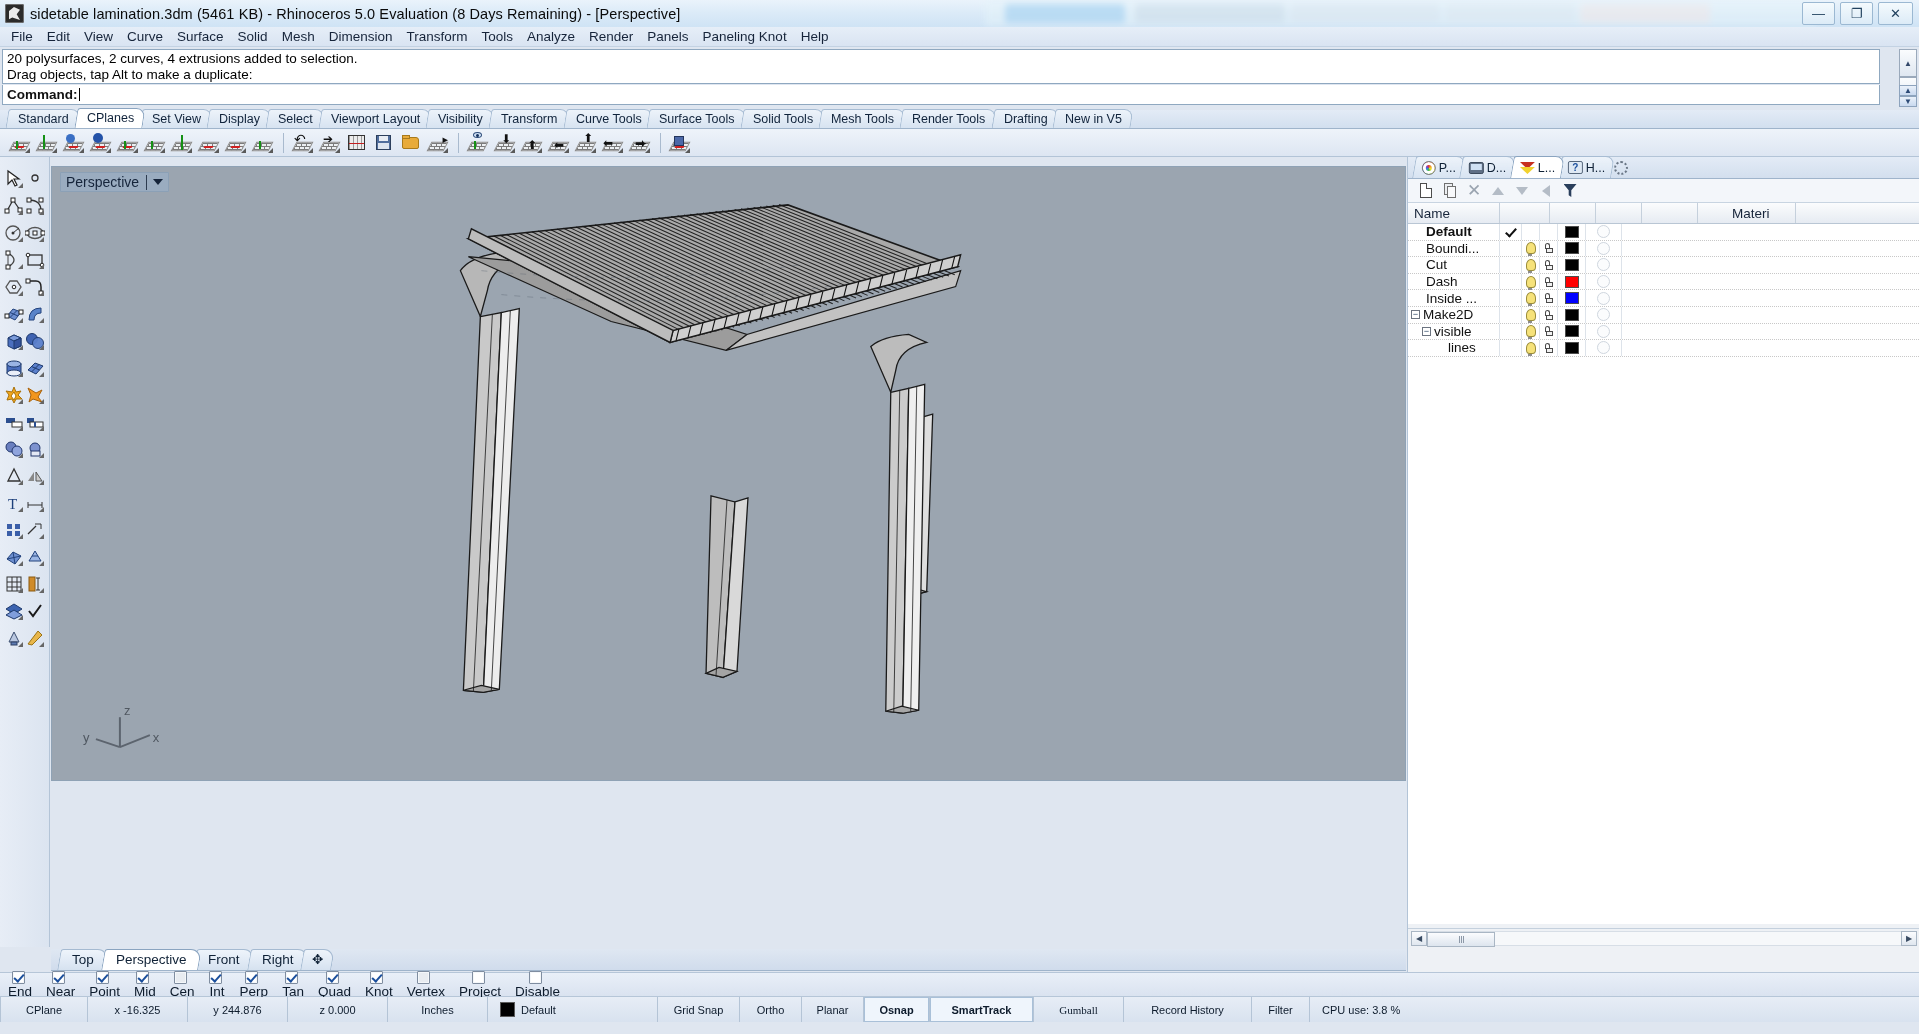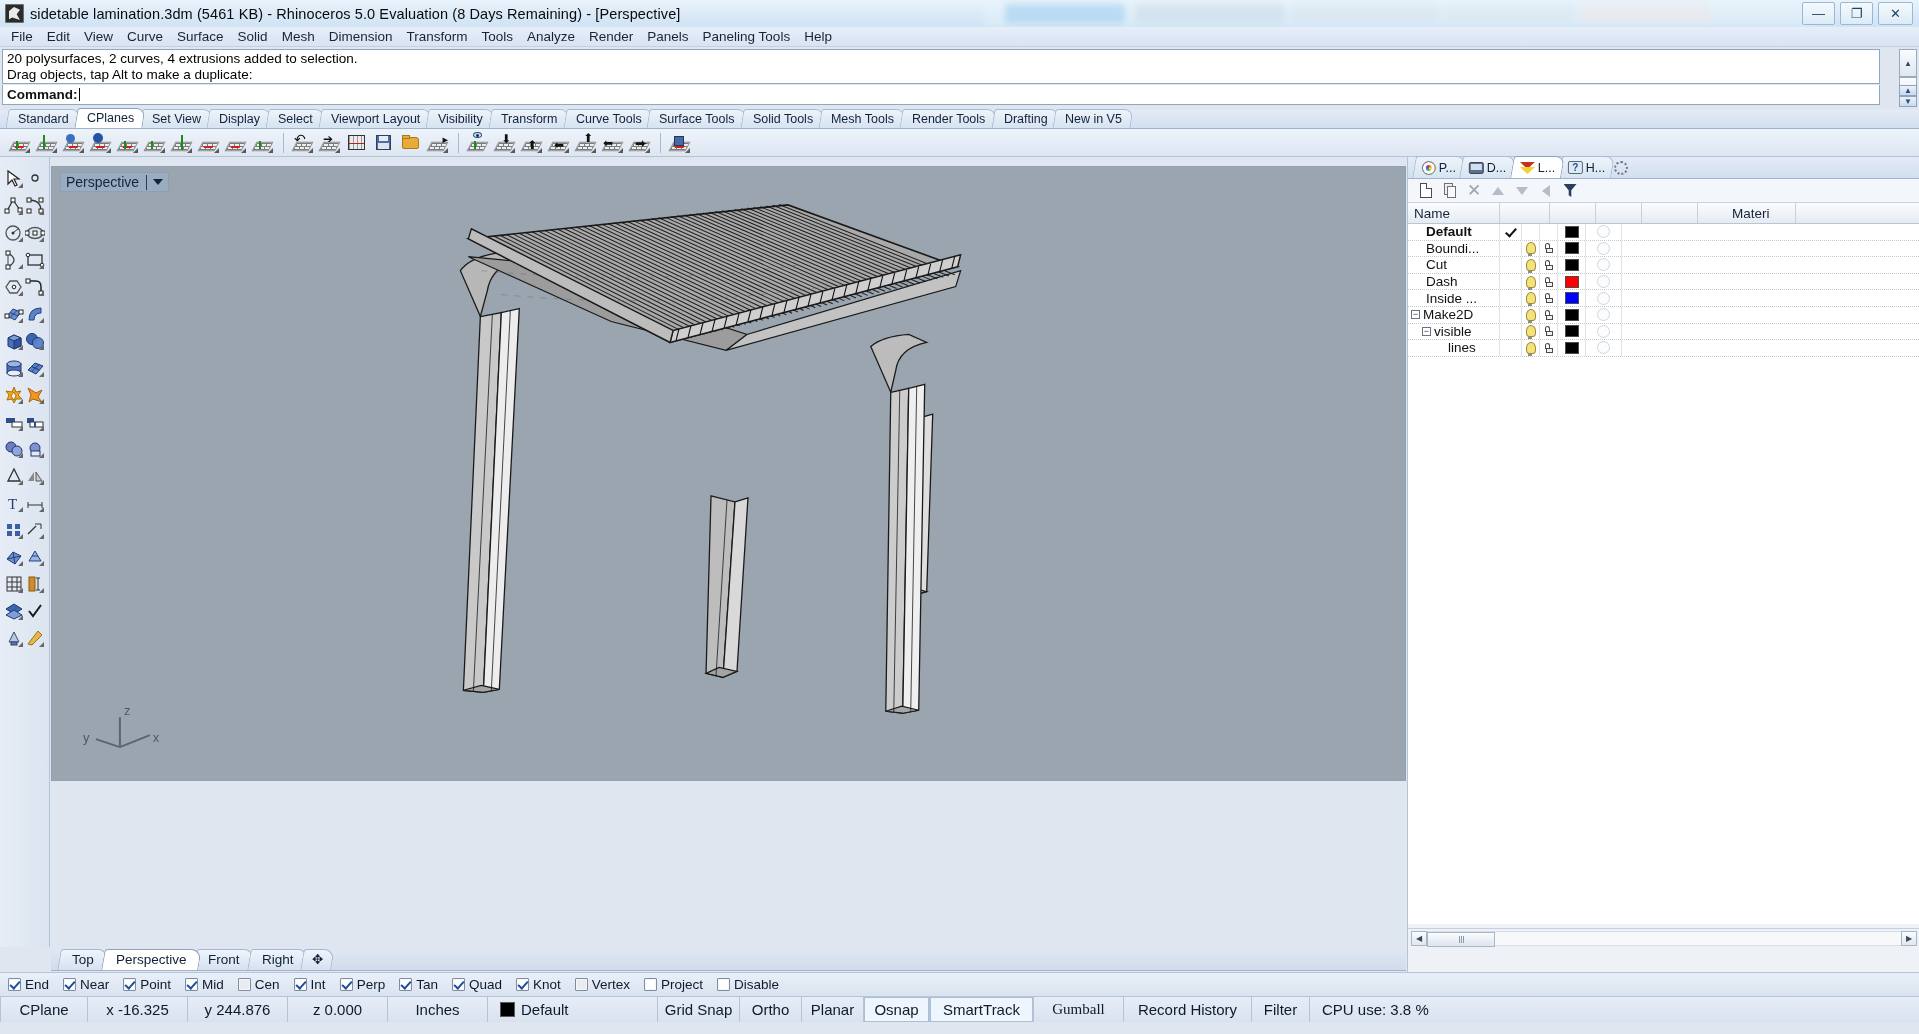--- a/index.html
+++ b/index.html
@@ -181,45 +181,45 @@
   .vtab.active{background:#ffffff;border-color:#8aa4c0;z-index:4;}
   .vtab.plus{padding:0 9px;}
 
   
   .osnapbar{
     position:absolute;left:0;top:972px;width:1919px;height:25px;
     background:linear-gradient(to bottom,#e9eff8,#dae3f0);
     border-top:1px solid #b6c6d8;border-bottom:1px solid #b6c6d8;
     display:flex;align-items:center;padding-left:8px;box-sizing:border-box;
   }
-  .osnap{display:flex;align-items:center;margin-right:14px;font-size:13.5px;color:#0d1b2c;}
+  .osnap{display:flex;align-items:center;margin-right:14px;font-size:13.5px;color:#0d1b2c;flex-direction:column;}
   .chk{
     width:13px;height:13px;border:1px solid #7f8da0;background:#fff;margin-right:4px;
     position:relative;box-sizing:border-box;border-radius:1px;
     box-shadow:inset 0 0 0 1px #f4f7fa;
   }
   .chk.on:after{
     content:"";position:absolute;left:3px;top:0px;width:4px;height:8px;
     border:solid #1b4f9c;border-width:0 2px 2px 0;transform:rotate(42deg);
   }
   .chk.grey{background:#e8ecf1;}
 
   
   .statusbar{
     position:absolute;left:0;top:997px;width:1919px;height:25px;
     background:linear-gradient(to bottom,#e7edf6,#d8e2ef);
-    display:flex;align-items:stretch;font-size:15px;color:#0d1b2c;
+    display:flex;align-items:stretch;font-size:11px;color:#0d1b2c;
   }
   .scell{
     display:flex;align-items:center;justify-content:center;padding:0 12px;
     border-right:1px solid #b4c4d6;white-space:nowrap;box-sizing:border-box;
   }
   .scell.lead{border-left:1px solid #b4c4d6;}
   .scell.toggle-on{
-    font-weight:normal;background:#eff5fc;
+    font-weight:bold;background:#eff5fc;
     box-shadow:inset 0 0 0 1px #a9c0d8;
   }
   .swatch{width:13px;height:13px;background:#000;margin-right:6px;border:1px solid #5b5b5b;}
   .scell.nosep{border-right:none;}
 
   
   .rightpanel{
     position:absolute;left:1407px;top:157px;width:512px;height:815px;
     background:#eef1f5;border-left:1px solid #b3c4d7;box-sizing:border-box;
   }
@@ -361,21 +361,21 @@
     <div class="menu-item">Curve</div>
     <div class="menu-item">Surface</div>
     <div class="menu-item">Solid</div>
     <div class="menu-item">Mesh</div>
     <div class="menu-item">Dimension</div>
     <div class="menu-item">Transform</div>
     <div class="menu-item">Tools</div>
     <div class="menu-item">Analyze</div>
     <div class="menu-item">Render</div>
     <div class="menu-item">Panels</div>
-    <div class="menu-item">Paneling Tools</div>
+    <div class="menu-item">Paneling Knot</div>
     <div class="menu-item">Help</div>
   </div>
 
   <div class="cmdhist">
     <div class="cmdline-row">20 polysurfaces, 2 curves, 4 extrusions added to selection.</div>
     <div class="cmdline-row">Drag objects, tap Alt to make a duplicate:</div>
   </div>
   <div class="cmd-scroll">
     <div class="sb-btn">▲</div>
     <div class="sb-btn">▼</div>

